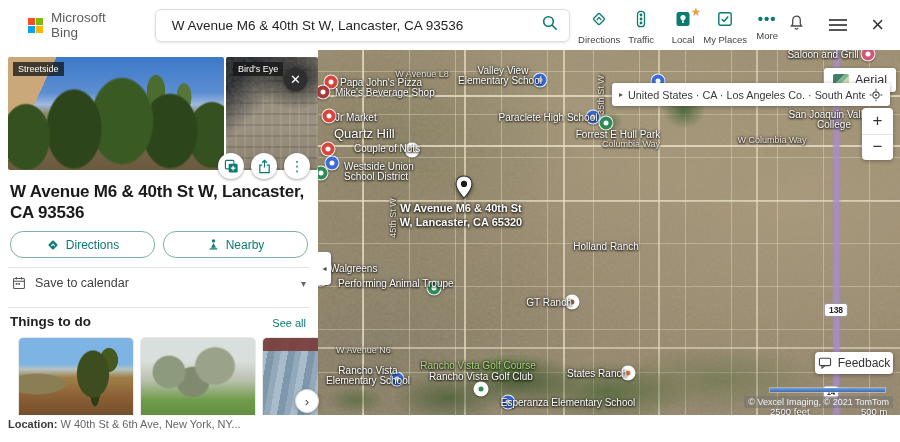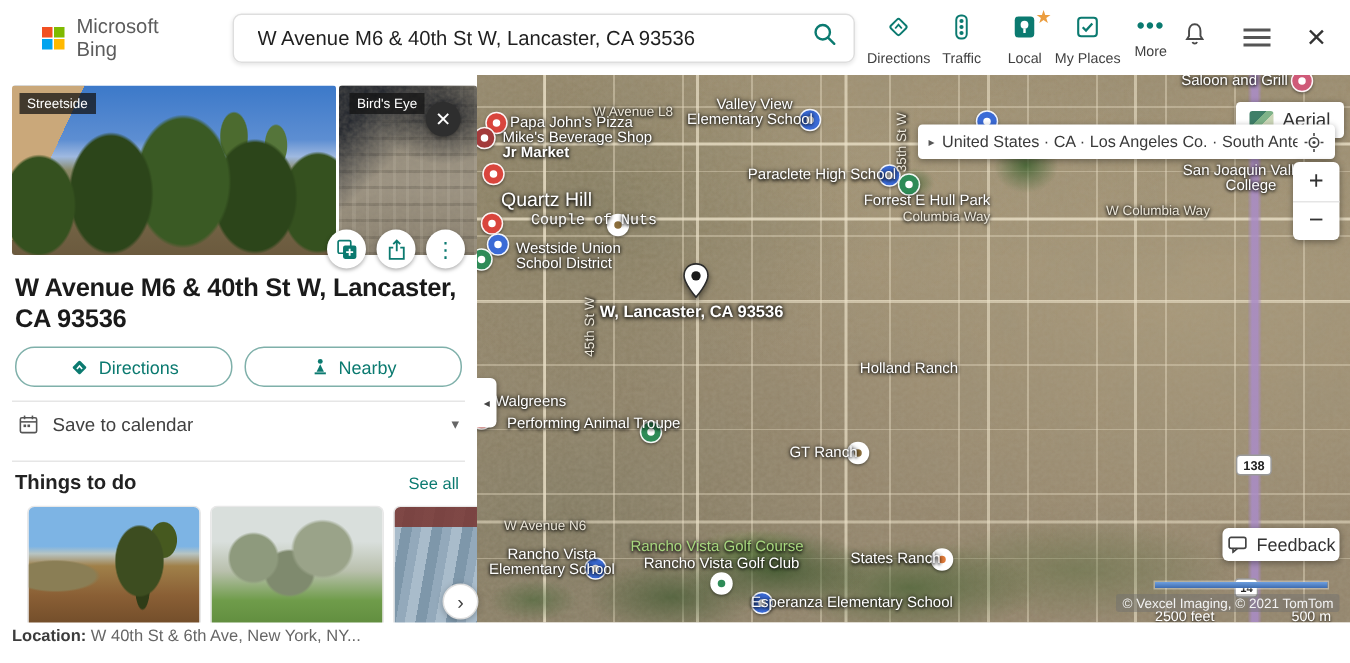--- a/index.html
+++ b/index.html
@@ -339,23 +339,23 @@
     <div class="layer greens"></div>
     <div class="highway"></div>
 
     <div id="map-labels">
         <div class="mlabel" style="left: 505px; top: 4px;">Saloon and Grill</div>
         <div class="mlabel" style="left: 104px; top: 24px; font-size: 9px; color: rgb(236, 231, 218);">W Avenue L8</div>
         <div class="mlabel" style="left: 185px; top: 20px;">Valley View</div>
         <div class="mlabel" style="left: 182px; top: 30px;">Elementary School</div>
         <div class="mlabel left" style="left: 22px; top: 32px;">Papa John's Pizza</div>
         <div class="mlabel left" style="left: 17px; top: 42px;">Mike's Beverage Shop</div>
-        <div class="mlabel left" style="left: 17px; top: 52px; font-weight: bold;">Jr Market</div>
+        <div class="mlabel left" style="left: 17px; top: 67px;">Jr Market</div>
         <div class="mlabel left" style="left: 16px; top: 83px; font-size: 13px;">Quartz Hill</div>
-        <div class="mlabel left" style="left: 36px; top: 98px; font-family: Liberation Mono, monospace;">Couple of Nuts</div>
+        <div class="mlabel left" style="left: 36px; top: 98px;">Couple of Nuts</div>
         <div class="mlabel left" style="left: 26px; top: 116px;">Westside Union</div>
         <div class="mlabel left" style="left: 26px; top: 126px;">School District</div>
         <div class="mlabel" style="left: 230px; top: 67px;">Paraclete High School</div>
         <div class="mlabel" style="left: 300px; top: 84px;">Forrest E Hull Park</div>
         <div class="mlabel" style="left: 313px; top: 94px; font-size: 9px; color: rgb(236, 231, 218);">Columbia Way</div>
         <div class="mlabel" style="left: 513px; top: 64px;">San Joaquin Valley</div>
         <div class="mlabel" style="left: 516px; top: 74px;">College</div>
         <div class="mlabel" style="left: 454px; top: 90px; font-size: 9px; color: rgb(236, 231, 218);">W Columbia Way</div>
         <div class="mlabel" style="left: 288px; top: 196px;">Holland Ranch</div>
         <div class="mlabel left" style="left: 12px; top: 218px;">Walgreens</div>
@@ -432,21 +432,22 @@
     <div class="shield" style="left:518px;top:260px">138</div>
     <div class="shield" style="left:513px;top:342px;font-size:7.5px;padding:1px 3px">14</div>
 
     <div class="pin">
       <svg width="18" height="26" viewBox="0 0 26 34">
           <path d="M13 1 C6 1 1.5 6 1.5 12.5 C1.5 20 13 33 13 33 C13 33 24.5 20 24.5 12.5 C24.5 6 20 1 13 1 Z" fill="#fff" stroke="#2b2b2b" stroke-width="1.5"></path>
           <circle cx="13" cy="12.5" r="4.5" fill="#1a1a1a"></circle>
         </svg>
     </div>
     <div class="pin-label">
-      <div>W, Lancaster, CA 93536</div>
+      <div>W Avenue M6 &amp; 40th St</div>
+      <div>W, Lancaster, CA 65320</div>
     </div>
 
     <div class="mapbtn aerial">
       <span class="thumb"></span>
       <span>Aerial</span>
     </div>
 
     <div class="crumbbar">
       <span class="arrow">▸</span>
       <span class="txt">United States · CA · Los Angeles Co. · South Antelope Valley</span>

